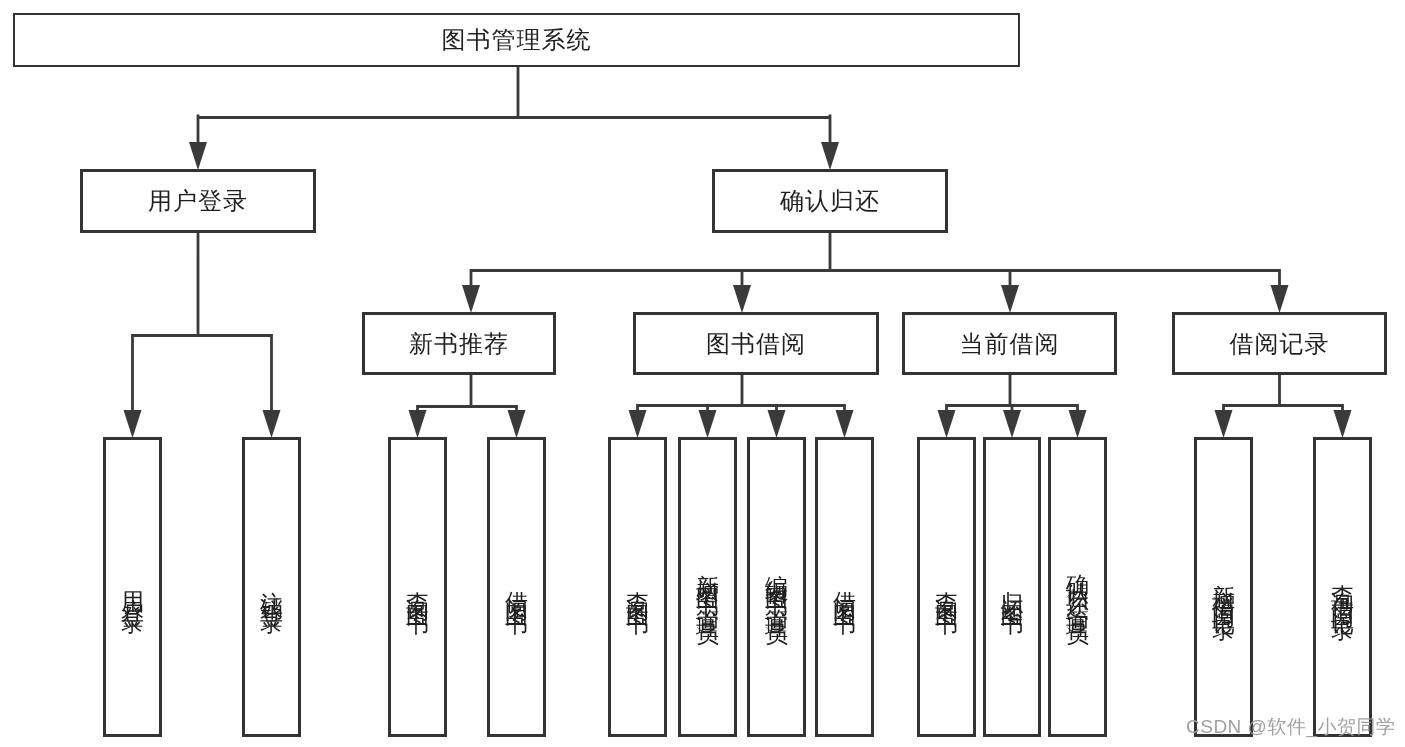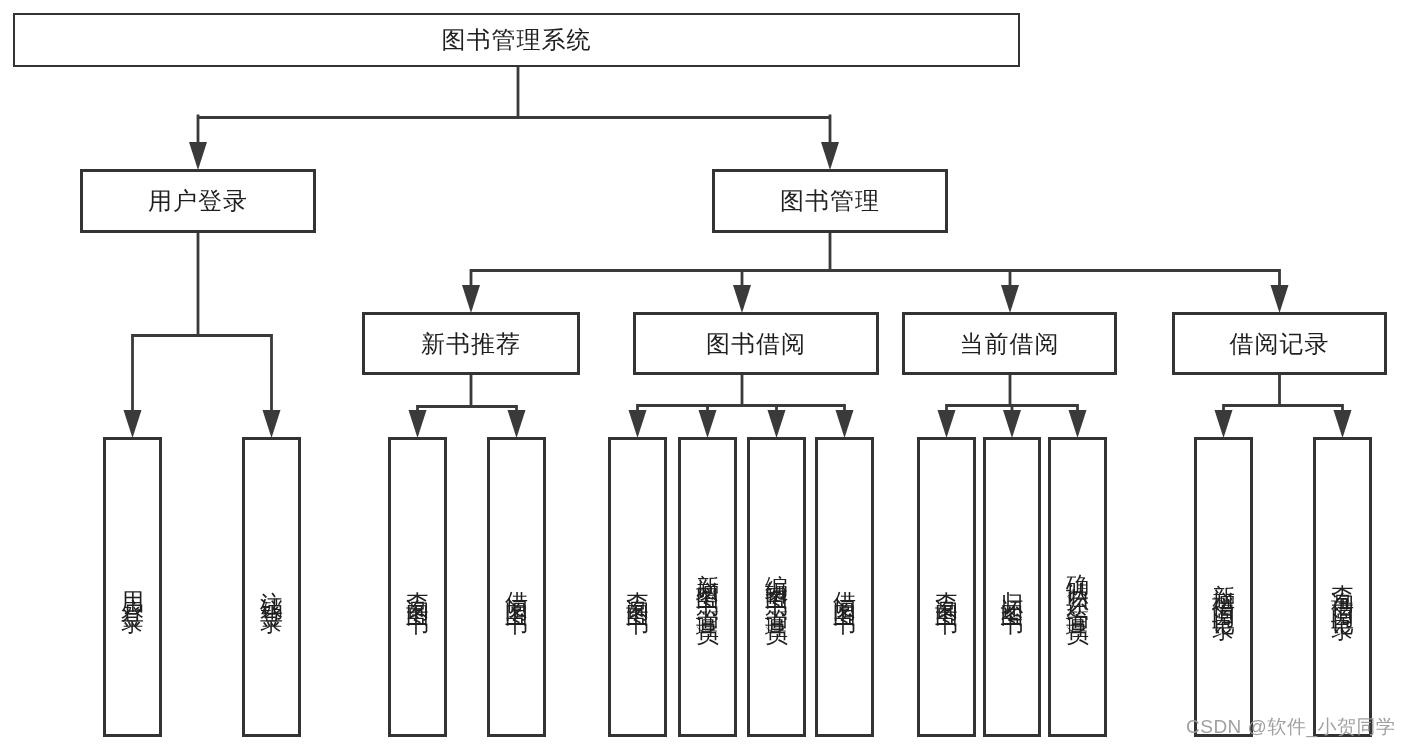--- a/index.html
+++ b/index.html
@@ -81,23 +81,23 @@
     <polygon points="937.5,410 955.5,410 946.5,438"></polygon>
     <polygon points="1003,410 1021,410 1012,438"></polygon>
     <polygon points="1068.5,410 1086.5,410 1077.5,438"></polygon>
     <polygon points="1214.5,410 1232.5,410 1223.5,438"></polygon>
     <polygon points="1333.5,410 1351.5,410 1342.5,438"></polygon>
   </svg>
 
   <div class="box h root-box" style="left:13px;top:13px;width:1007px;height:54px;">图书管理系统</div>
 
   <div class="box h" style="left:80px;top:169px;width:236px;height:64px;">用户登录</div>
-  <div class="box h" style="left:712px;top:169px;width:236px;height:64px;">图书管理</div>
+  <div class="box h" style="left:712px;top:169px;width:236px;height:64px;">确认归还</div>
 
-  <div class="box h" style="left:362px;top:312px;width:218px;height:63px;">新书推荐</div>
+  <div class="box h" style="left:362px;top:312px;width:194px;height:63px;">新书推荐</div>
   <div class="box h" style="left:633px;top:312px;width:246px;height:63px;">图书借阅</div>
   <div class="box h" style="left:1172px;top:312px;width:215px;height:63px;">借阅记录</div>
   <div class="box h" style="left:902px;top:312px;width:215px;height:63px;">当前借阅</div>
 
   <div class="box v" style="left:103px;top:437px;width:59px;height:300px;">用户登录</div>
   <div class="box v" style="left:242px;top:437px;width:59px;height:300px;">注销登录</div>
 
   <div class="box v" style="left:388px;top:437px;width:59px;height:300px;">查询图书</div>
   <div class="box v" style="left:487px;top:437px;width:59px;height:300px;">借阅图书</div>
 

